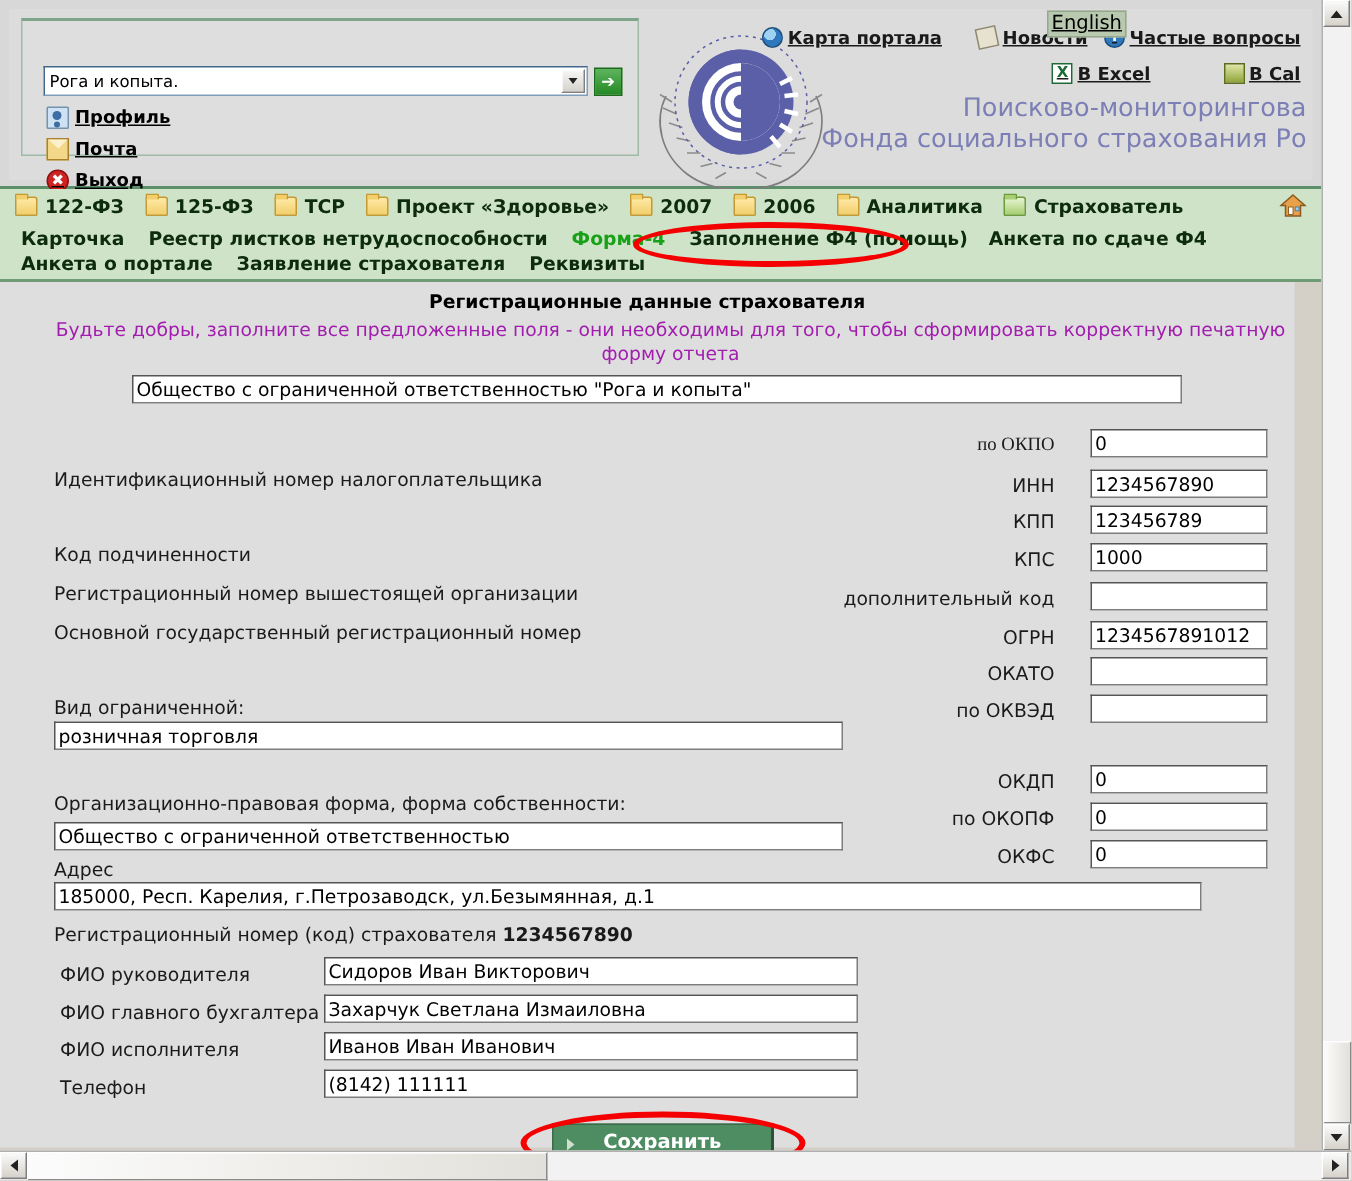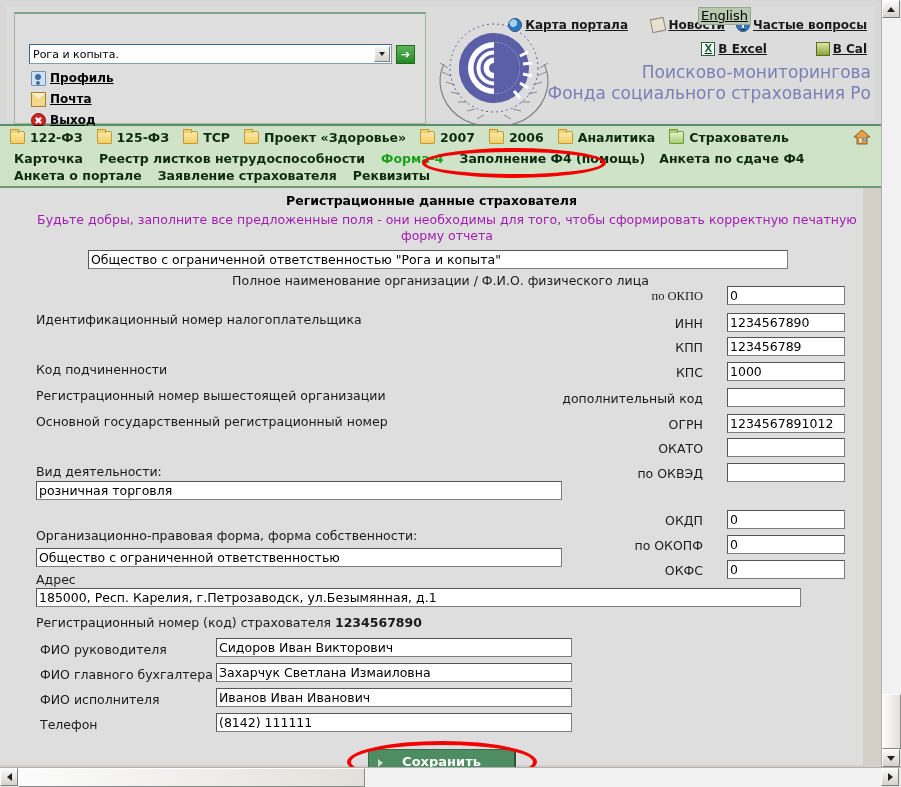--- a/index.html
+++ b/index.html
@@ -35,21 +35,21 @@
   }
   #header-inner {
     position: absolute;
     left: 6px; top: 6px;
     width: 869px; height: 114px;
     background: #dcdcdc;
   }
   #hdr-box {
     position: absolute;
     left: 8px; top: 6px;
-    width: 412px; height: 112px;
+    width: 412px; height: 92px;
     border: 1px solid #9fb9a5;
     border-top: 2px solid #7fa58c;
     background: #dedede;
   }
 
   
   .select-row {
     position: absolute;
     left: 14px; top: 30px;
     width: 386px; height: 20px;
@@ -570,27 +570,26 @@
         <span class="navlink">Реквизиты</span>
       </div>
     </div>
 
     <div id="content">
 
       <div id="form-title">Регистрационные данные страхователя</div>
       <div id="form-desc">Будьте добры, заполните все предложенные поля - они необходимы для того, чтобы сформировать корректную печатную форму отчета</div>
 
       <div class="fld" style="left:88px; top:62px; width:700px;">Общество с ограниченной ответственностью "Рога и копыта"</div>
-      <div class="txt" style="left:0; top:85px; width:881px; text-align:center;">Полное наименование организации / Ф.И.О. физического лица</div>
 
       <div class="txt" style="left:36px; top:124px;">Идентификационный номер налогоплательщика</div>
       <div class="txt" style="left:36px; top:174px;">Код подчиненности</div>
       <div class="txt" style="left:36px; top:200px;">Регистрационный номер вышестоящей организации</div>
       <div class="txt" style="left:36px; top:226px;">Основной государственный регистрационный номер</div>
-      <div class="txt" style="left:36px; top:276px;">Вид деятельности:</div>
+      <div class="txt" style="left:36px; top:276px;">Вид ограниченной:</div>
       <div class="txt" style="left:36px; top:340px;">Организационно-правовая форма, форма собственности:</div>
       <div class="txt" style="left:36px; top:384px;">Адрес</div>
 
       <div class="txt right" style="right:160px; top:101px;font-family:Liberation Serif, serif;">по ОКПО</div>
       <div class="fld" style="left:727px; top:98px; width:118px;">0</div>
 
       <div class="txt right" style="right:160px; top:128px;">ИНН</div>
       <div class="fld" style="left:727px; top:125px; width:118px;">1234567890</div>
 
       <div class="txt right" style="right:160px; top:152px;">КПП</div>

